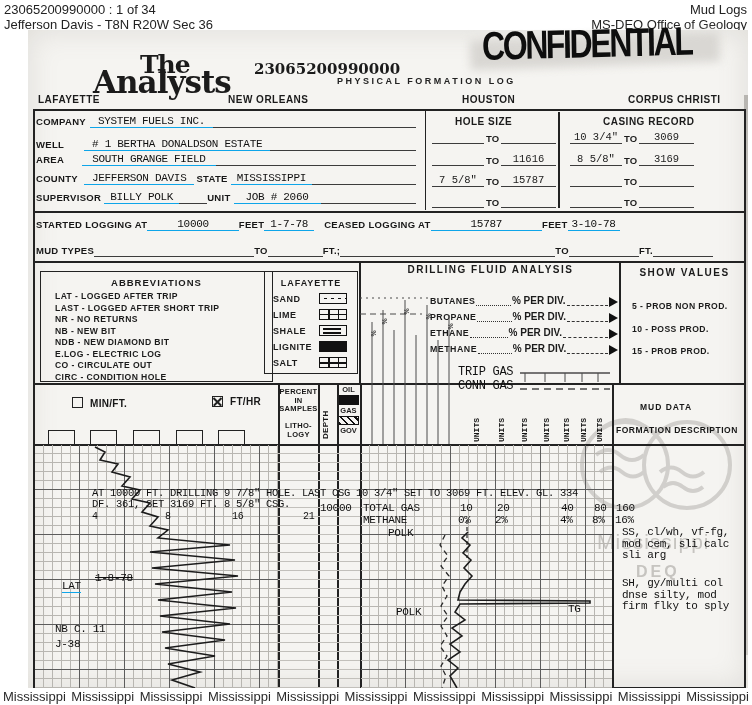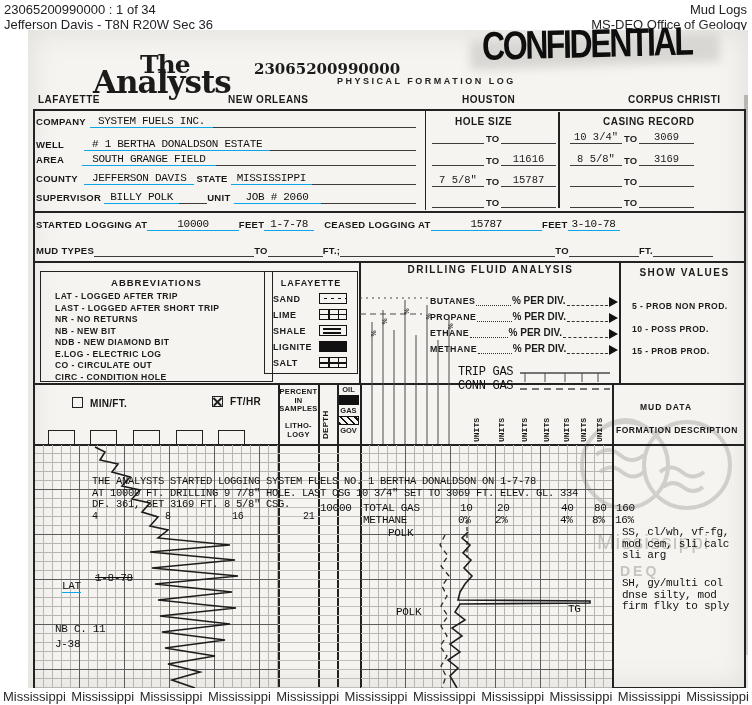--- a/index.html
+++ b/index.html
@@ -134,21 +134,21 @@
       repeating-linear-gradient(to bottom, transparent 0 8px, #b8b6b1 8px 9px); }
   .rule-band { position:absolute; left:278px; top:445px; width:82px; height:243px;
     background-image:repeating-linear-gradient(to bottom, transparent 0 8px, #c2c0bb 8px 9px); }
 
   .sample-box { position:absolute; top:430px; width:27px; height:15px; border:1.5px solid #222; }
 
   
   .note { line-height:11.5px; }
   .wm { color:#c6c4c0; }
   .wm-miss { position:absolute; left:597px; top:530px; font-size:21px; letter-spacing:1px; }
-  .wm-deq { position:absolute; left:620px; top:563px; font-size:14px; font-weight:700; letter-spacing:3px;text-align:center; }
+  .wm-deq { position:absolute; left:636px; top:563px; font-size:16px; font-weight:700; letter-spacing:3px;text-align:center; }
 
   .footer { position:absolute; left:0; top:688px; width:752px; height:17px; background:#fff;
     display:flex; justify-content:space-between; padding:1px 3px 0 3px; }
   .footer span { font-size:13px; color:#2a2a2a; }
 
   svg.decor { position:absolute; left:0; top:0; pointer-events:none; }
   .pct-mark { position:absolute; font-size:7px; font-weight:700; color:#333; transform:rotate(-90deg); }
 </style>
 </head>
 <body>
@@ -456,21 +456,21 @@
     <polyline fill="none" stroke="#1c1c1c" stroke-width="1.6" points="468,532 462,538 470,545 463,553 471,560 464,568 472,576 465,584 460,592 458,600 590,601 590,603 460,604 455,612 465,620 452,628 462,636 450,644 460,652 448,660 458,668 450,676 457,688"></polyline>
     <polyline fill="none" stroke="#2a2a2a" stroke-width="1.3" stroke-dasharray="5 4" points="445,535 440,545 448,556 441,566 449,576 442,586 447,596 441,606 448,616 441,626 447,636 440,646 447,656 441,666 446,676 442,688"></polyline>
   </svg>
   <div class="pct-mark" style="left:370px; top:330px;">%</div>
   <div class="pct-mark" style="left:381px; top:318px;">%</div>
   <div class="pct-mark" style="left:403px; top:308px;">%</div>
   <div class="pct-mark" style="left:425px; top:313px;">%</div>
   <div class="pct-mark" style="left:447px; top:323px;">%</div>
 
   <div class="abs typed note" style="left:92px; top:476px; font-size:10.5px;">
-    <span>THE ANALYSTS STARTED LOGGING SYSTEM FUELS NO. 1 BERTHA DONALDSON ON 1-7-78</span><br>
+    <br>
     <span>AT 10000 FT. DRILLING 9 7/8" HOLE. LAST CSG 10 3/4" SET TO 3069 FT. ELEV. GL. 334</span><br>
     <span>DF. 361, SET 3169 FT. 8 5/8" CSG.</span>
   </div>
   <div class="abs typed" style="left:92px; top:511px; font-size:10px;">4</div>
   <div class="abs typed" style="left:165px; top:511px; font-size:10px;">8</div>
   <div class="abs typed" style="left:232px; top:511px; font-size:10px;">16</div>
   <div class="abs typed" style="left:303px; top:511px; font-size:10px;">21</div>
 
   <div class="abs typed" style="left:320px; top:502px;">10000</div>
   <div class="abs typed" style="left:363px; top:502px;">TOTAL GAS</div>

